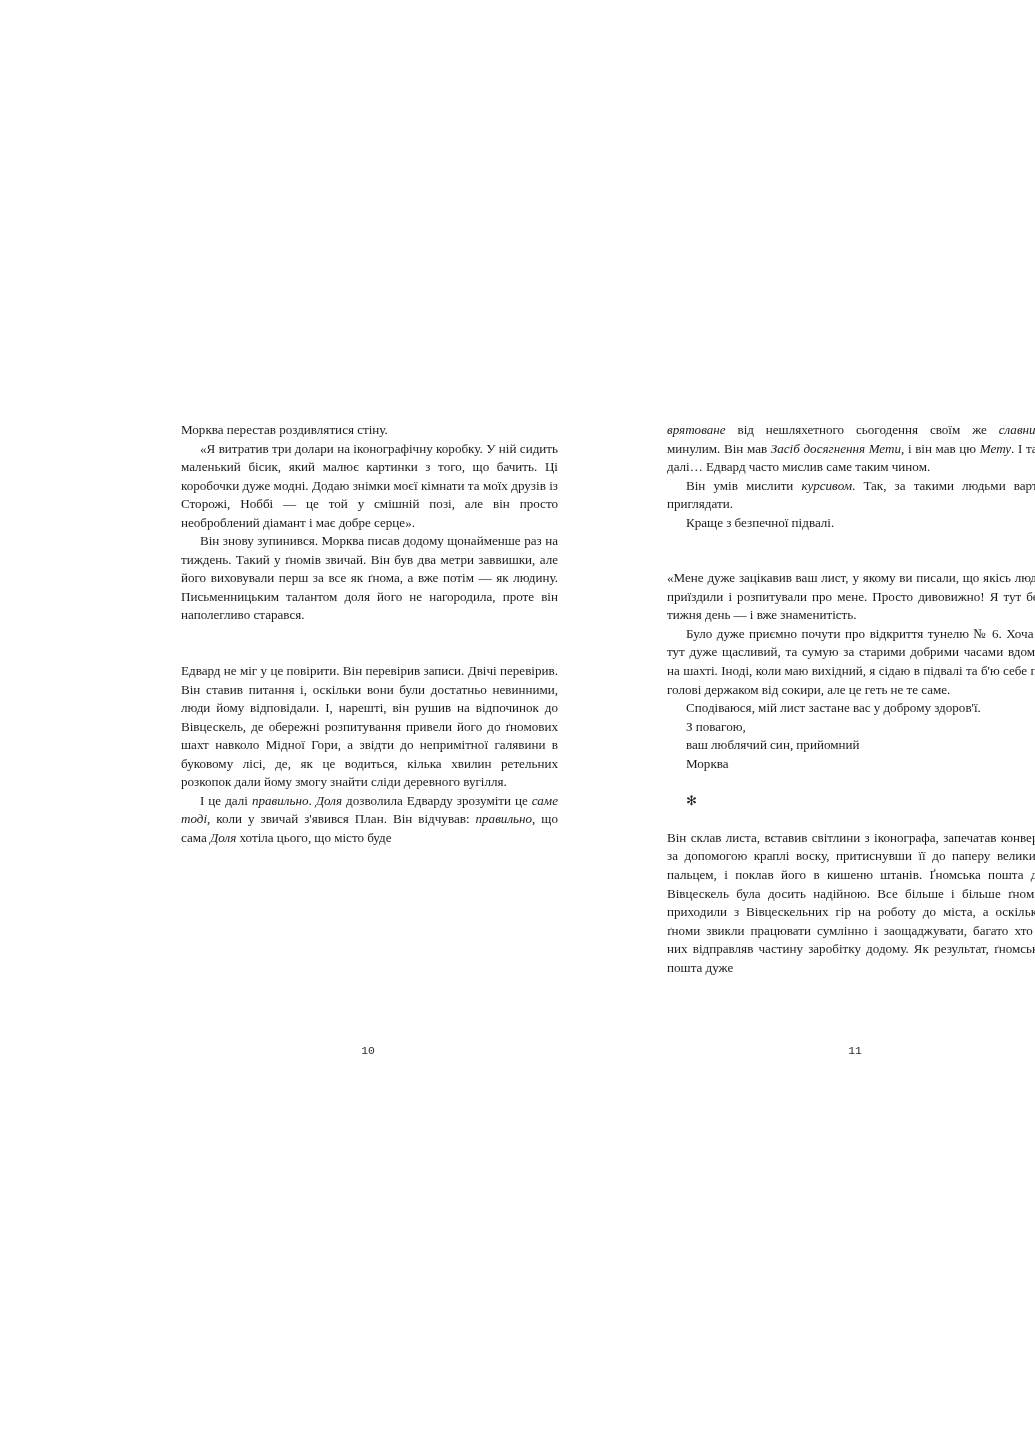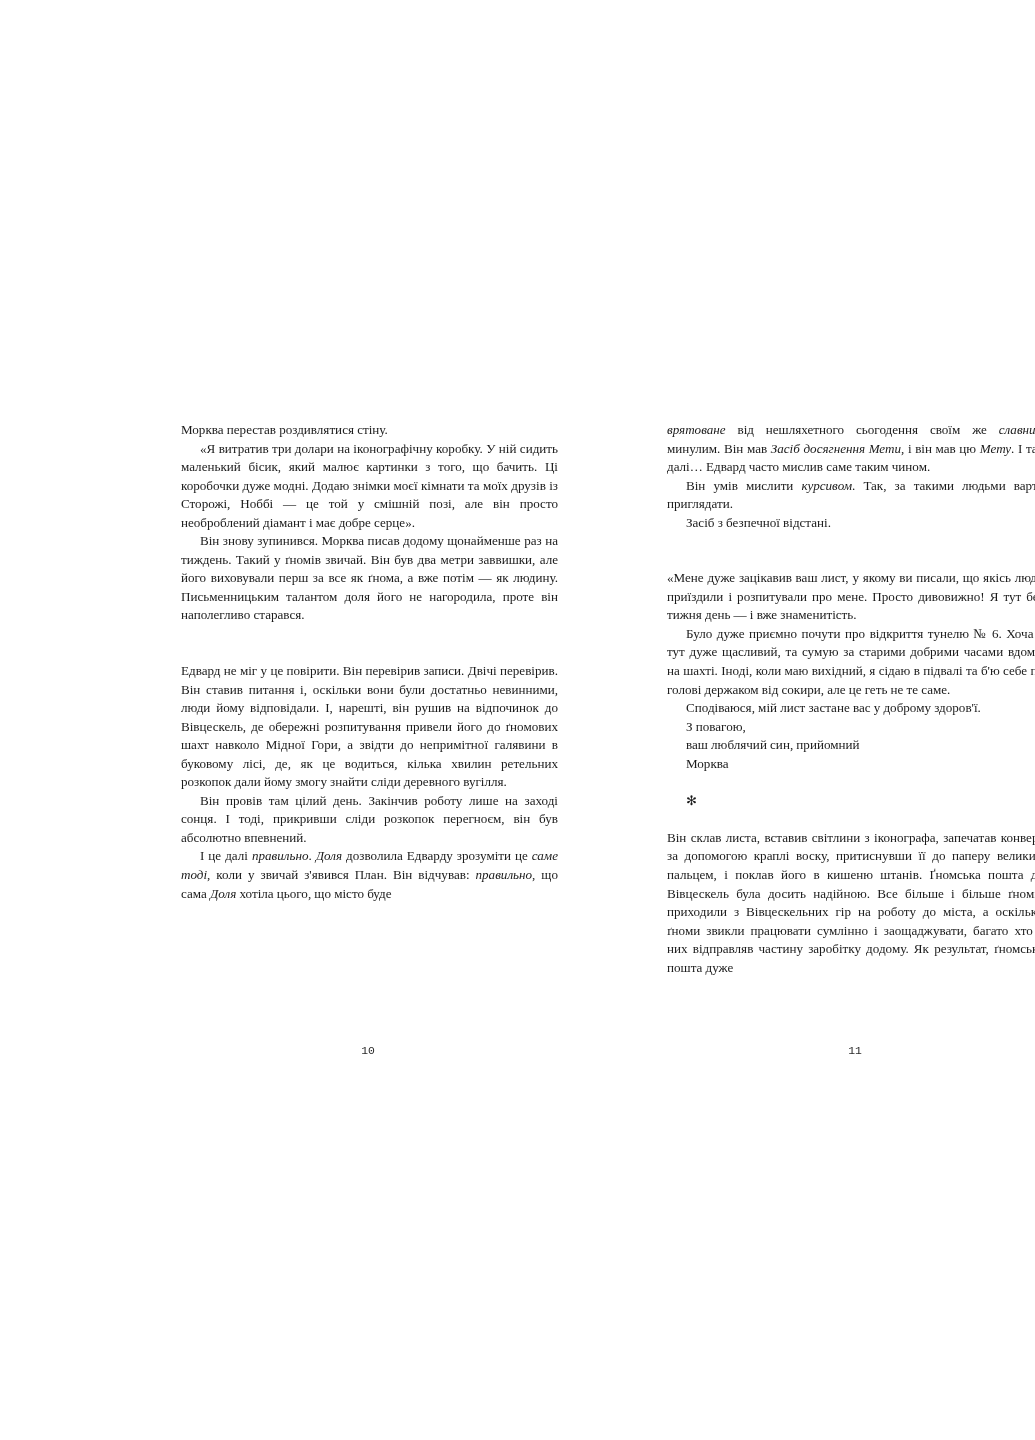--- a/index.html
+++ b/index.html
@@ -90,32 +90,31 @@
 
 <div id="spread">
 
   <div class="page page-left">
     <div class="textblock">
         <p class="noindent"><span>Морква перестав роздивлятися стіну.</span></p>
         <p><span>«Я витратив три долари на іконографічну коробку. У ній сидить маленький бісик, який малює картинки з того, що бачить. Ці коробочки дуже модні. Додаю знімки моєї кімнати та моїх друзів із Сторожі, Ноббі — це той у смішній позі, але він просто необроблений діамант і має добре серце».</span></p>
         <p><span>Він знову зупинився. Морква писав додому щонайменше раз на тиждень. Такий у ґномів звичай. Він був два метри заввишки, але його виховували перш за все як ґнома, а вже потім — як людину. Письменницьким талантом доля його не нагородила, проте він наполегливо старався.</span></p>
         <div class="gap"></div>
         <p class="noindent"><span>Едвард не міг у це повірити. Він перевірив записи. Двічі перевірив. Він ставив питання і, оскільки вони були достатньо невинними, люди йому відповідали. І, нарешті, він рушив на відпочинок до Вівцескель, де обережні розпитування привели його до ґномових шахт навколо Мідної Гори, а звідти до непримітної галявини в буковому лісі, де, як це водиться, кілька хвилин ретельних розкопок дали йому змогу знайти сліди деревного вугілля.</span></p>
-        <p><span>Він провів там цілий день. Закінчив роботу лише на заході сонця. І тоді, прикривши сліди розкопок перегноєм, він був абсолютно впевнений.</span></p>
         <p><span>І це далі </span><em>правильно</em><span>. </span><em>Доля</em><span> дозволила Едварду зрозуміти це </span><em>саме тоді</em><span>, коли у звичай з'явився План. Він відчував: </span><em>правильно</em><span>, що сама </span><em>Доля</em><span> хотіла цього, що місто буде</span></p>
       </div>
   </div>
 
   <div class="folio folio-left">10</div>
 
   <div class="page page-right">
     <div class="textblock">
         <p class="noindent"><em>врятоване</em><span> від нешляхетного сьогодення своїм же </span><em>славним</em><span> минулим. Він мав </span><em>Засіб досягнення Мети</em><span>, і він мав цю </span><em>Мету</em><span>. І так далі… Едвард часто мислив саме таким чином.</span></p>
         <p><span>Він умів мислити </span><em>курсивом</em><span>. Так, за такими людьми варто приглядати.</span></p>
-        <p><span>Засіб з безпечної відстані.</span></p>
+        <p><span>Краще з безпечної підвалі.</span></p>
         <div class="gap"></div>
         <p class="noindent"><span>«Мене дуже зацікавив ваш лист, у якому ви писали, що якісь люди приїздили і розпитували про мене. Просто дивовижно! Я тут без тижня день — і вже знаменитість.</span></p>
         <p><span>Було дуже приємно почути про відкриття тунелю № 6. Хоча я тут дуже щасливий, та сумую за старими добрими часами вдома, на шахті. Іноді, коли маю вихідний, я сідаю в підвалі та б'ю себе по голові держаком від сокири, але це геть не те саме.</span></p>
         <p><span>Сподіваюся, мій лист застане вас у доброму здоров'ї.</span></p>
         <p class="sig">З повагою,</p>
         <p class="sig">ваш люблячий син, прийомний</p>
         <p class="sig">Морква</p>
         <div class="gap-sm"></div>
         <p class="sep-star">✻</p>
         <div class="gap-sm"></div>

